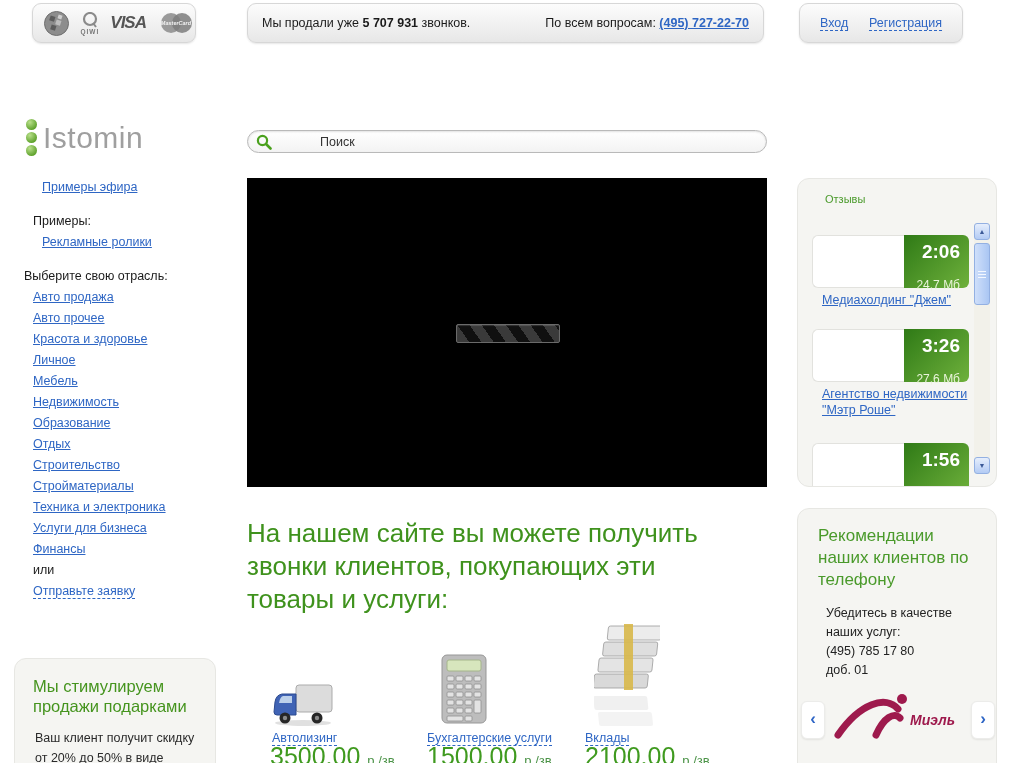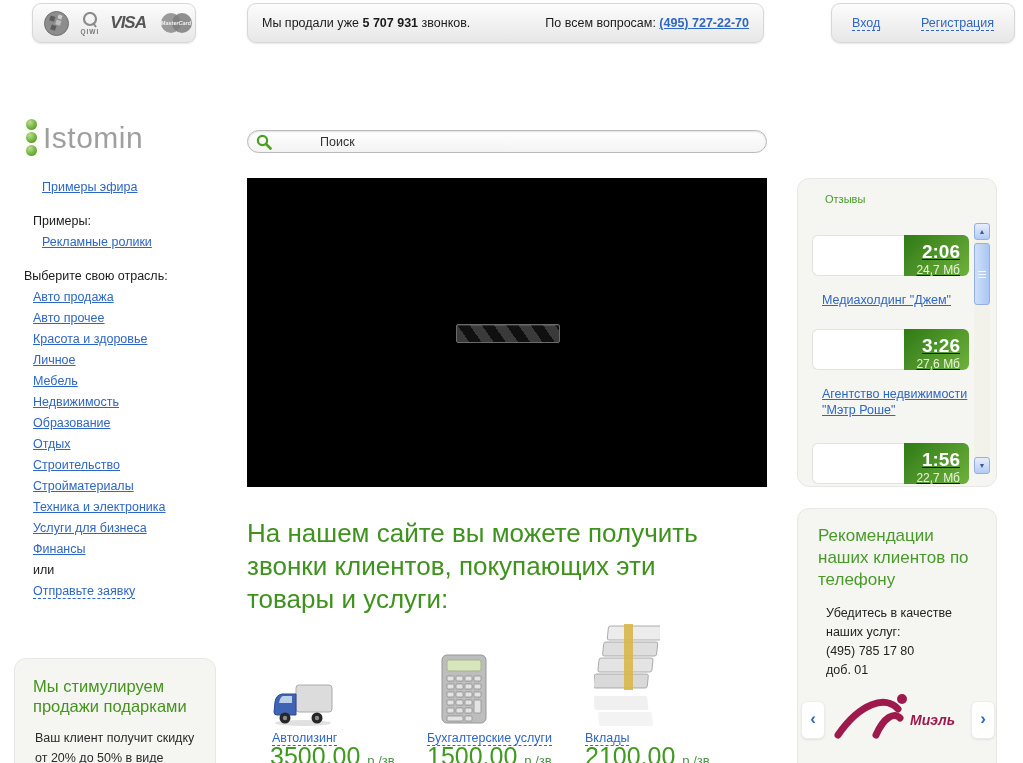--- a/index.html
+++ b/index.html
@@ -8,21 +8,21 @@
   .hdr-box{position:absolute;top:3px;height:40px;background:linear-gradient(#fcfcfc,#e7e7e7);
            border:1px solid #d7d7d7;border-radius:9px;box-shadow:0 1px 2px rgba(0,0,0,.10);
            box-sizing:border-box;display:flex;align-items:center;}
   .panel{position:absolute;background:#f5f5f2;border:1px solid #e7e7e3;border-radius:12px;box-sizing:border-box;}
   a{cursor:pointer;}
   .lnk{color:#2e66c4;text-decoration:underline;}
   .lnk-d{color:#2e66c4;text-decoration:none;border-bottom:1px dashed #2e66c4;}
   
   #pay-box{left:32px;width:164px;justify-content:flex-end;gap:11px;}
   #mid-box{left:247px;width:517px;justify-content:space-between;padding:0 14px;font-size:12.5px;}
-  #auth-box{left:799px;width:184px;justify-content:space-between;padding:8px 20px;font-size:12.5px;margin-left:32px;}
+  #auth-box{left:799px;width:164px;justify-content:space-between;padding:8px 20px;font-size:12.5px;}
   .visa-txt{font-style:italic;font-weight:bold;font-size:17px;color:#555;letter-spacing:-1px;}
   
   #logo{position:absolute;left:26px;top:119px;display:flex;align-items:center;}
   .dots{display:flex;flex-direction:column;gap:2px;margin-right:6px;}
   .dot{width:11px;height:11px;border-radius:50%;background:radial-gradient(circle at 35% 30%,#b9e08b,#62a430 70%);}
   #logo-text{font-size:30px;color:#9f9f9f;letter-spacing:.5px;}
   
   #nav{position:absolute;left:24px;top:177px;width:210px;font-size:12.5px;}
   #nav .row{display:block;height:21px;line-height:21px;}
   .ind1{padding-left:9px;}  .ind2{padding-left:18px;}
@@ -49,26 +49,26 @@
   .prod-link{position:absolute;top:731px;font-size:12.5px;}
   .price{position:absolute;top:742px;color:#3f9a1f;font-size:25px;white-space:nowrap;}
   .price .unit{font-size:13px;color:#4b9347;}
   .prod-img{position:absolute;}
   
   #delfee{position:absolute;left:797px;top:124px;width:200px;text-align:center;
           font-size:23px;font-weight:bold;color:#0d0d0d;letter-spacing:0;}
   #reviews{left:797px;top:178px;width:200px;height:309px;overflow:hidden;}
   #reviews h3,#reco h3{margin:0;font-weight:normal;color:#4a9a2b;}
   #reviews h3{position:absolute;left:27px;top:14px;font-size:11px;text-align:right;}
-  .rev-card{position:absolute;left:14px;width:157px;height:41px;display:flex;text-decoration:underline;}
+  .rev-card{position:absolute;left:14px;width:157px;height:53px;display:flex;}
   .rev-thumb{flex:1;background:#fff;border:1px solid #e2e2de;border-right:none;border-radius:6px 0 0 6px;}
   .rev-badge{width:65px;box-sizing:border-box;border-radius:0 6px 6px 0;padding:7px 9px 0 0;
              background:linear-gradient(135deg,#2f7a16 0%,#6fb13c 100%);text-align:right;}
   .rev-time{font-size:19px;font-weight:bold;color:#fff;line-height:20px;}
-  .rev-size{font-size:12px;color:#e9f4da;margin-top:1px;}
+  .rev-size{font-size:12px;color:#e9f4da;margin-top:16px;}
   .rev-link{position:absolute;left:24px;font-size:12.5px;line-height:16px;width:150px;}
   
   #sb{position:absolute;right:6px;top:44px;width:16px;height:251px;background:#f2f1ea;border-radius:3px;}
   .sb-btn{position:absolute;left:0;width:16px;height:17px;box-sizing:border-box;border:1px solid #93b0e2;border-radius:3px;
           background:linear-gradient(#e6eefc,#b3cbf4);color:#3c5a98;font-size:7px;line-height:15px;text-align:center;}
   #sb-up{top:0;} #sb-down{bottom:0;}
   #sb-thumb{position:absolute;left:0;top:20px;width:16px;height:62px;box-sizing:border-box;border:1px solid #93b0e2;
           border-radius:3px;background:linear-gradient(90deg,#cfdffa,#aac6f3);display:flex;align-items:center;justify-content:center;}
   #sb-thumb .grip{width:8px;height:7px;background:repeating-linear-gradient(to bottom,#f4f8ff 0 1px,rgba(0,0,0,0) 1px 3px);}
   

